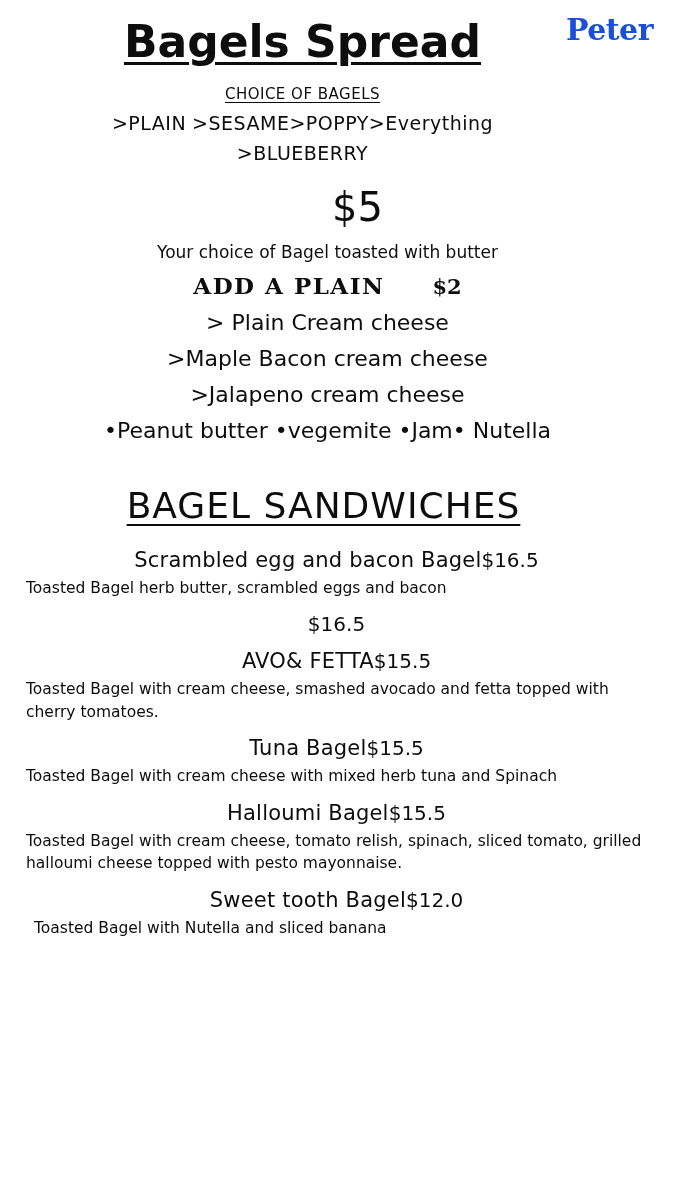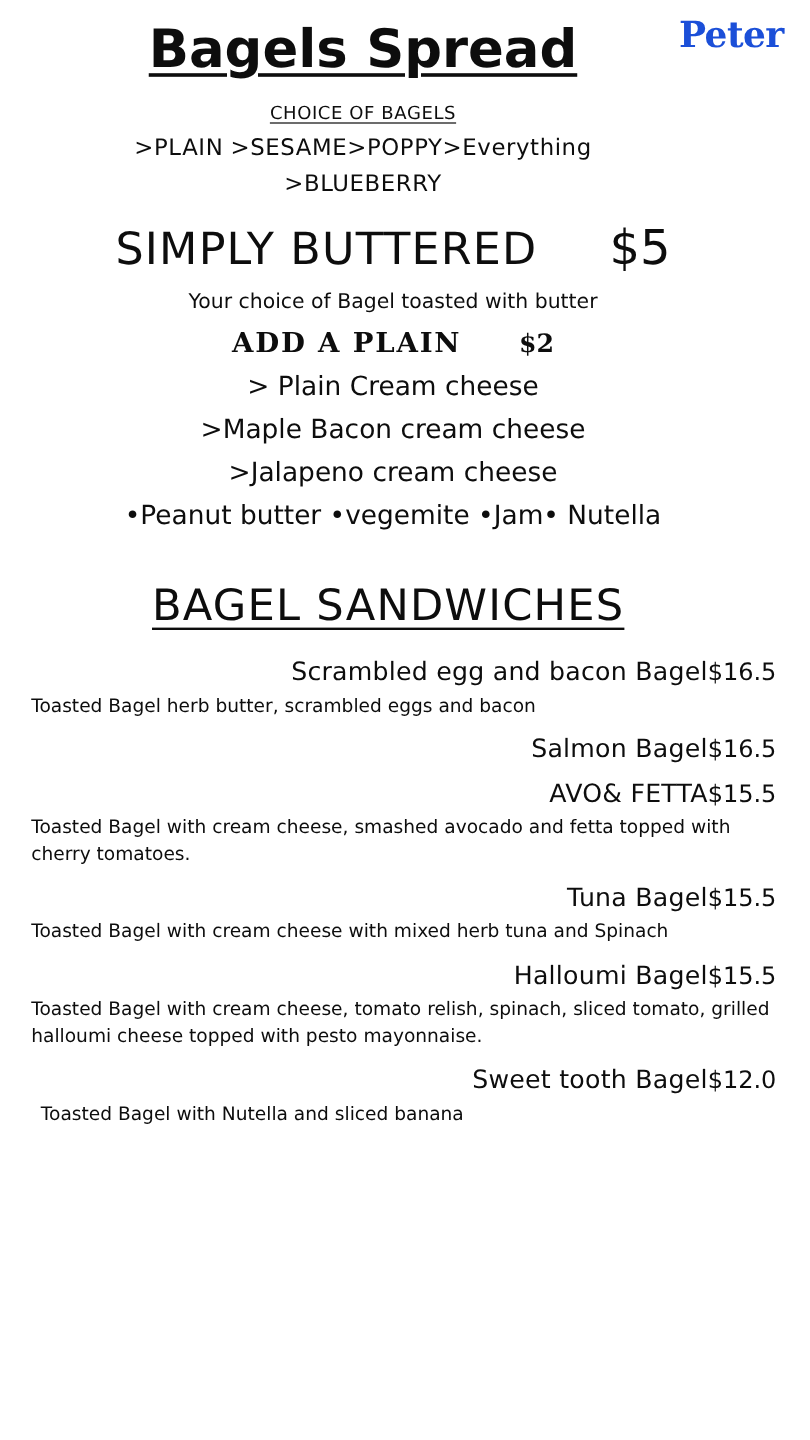--- a/index.html
+++ b/index.html
@@ -154,21 +154,21 @@
   .items {
     margin-top: 22px;
     padding: 0 8px;
   }
   .item {
     margin-bottom: 13px;
   }
   .item-head {
     display: flex;
     align-items: baseline;
-    justify-content: flex-end;
+    justify-content: center;
   }
   .item-name {
     font-size: 21px;
     letter-spacing: 0.2px;
   }
   .item-price {
     font-size: 20px;
     white-space: nowrap;
     padding-right: 2px;
   }
@@ -195,21 +195,20 @@
 
   <div class="bagel-list">
     <span>&gt;PLAIN</span><span class="sp"></span><span>&gt;SESAME</span><span>&gt;POPPY</span><span>&gt;Everything</span>
   </div>
 
   <div class="bagel-list2">
     <span>&gt;BLUEBERRY</span>
   </div>
 
   <div class="buttered-row">
-    <div class="buttered-name">SIMPLY BUTTERED</div>
     <div class="buttered-price">$5</div>
   </div>
 
   <div class="buttered-desc">Your choice of Bagel toasted with butter</div>
 
   <div class="spread-row">
     <div class="spread-title">ADD A PLAIN</div>
     <div class="spread-price">$2</div>
   </div>
 
@@ -225,21 +224,20 @@
     <div class="item">
       <div class="item-head">
         <div class="item-name">Scrambled egg and bacon Bagel</div>
         <div class="item-price">$16.5</div>
       </div>
       <div class="item-desc">Toasted Bagel herb butter, scrambled eggs and  bacon</div>
     </div>
 
     <div class="item">
       <div class="item-head">
-        <div class="item-name">Salmon Bagel</div>
         <div class="item-price">$16.5</div>
       </div>
     </div>
 
     <div class="item">
       <div class="item-head">
         <div class="item-name">AVO&amp; FETTA</div>
         <div class="item-price">$15.5</div>
       </div>
       <div class="item-desc">Toasted Bagel with cream cheese, smashed avocado and fetta topped with cherry tomatoes.</div>

